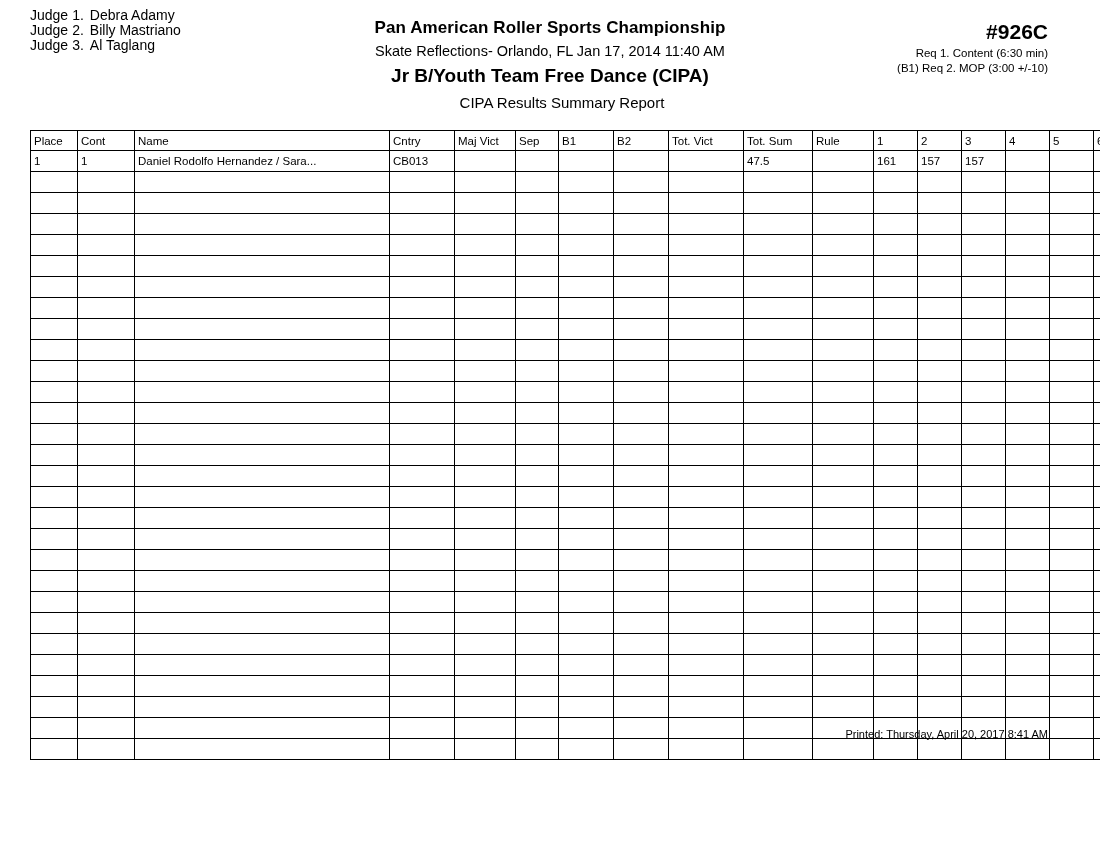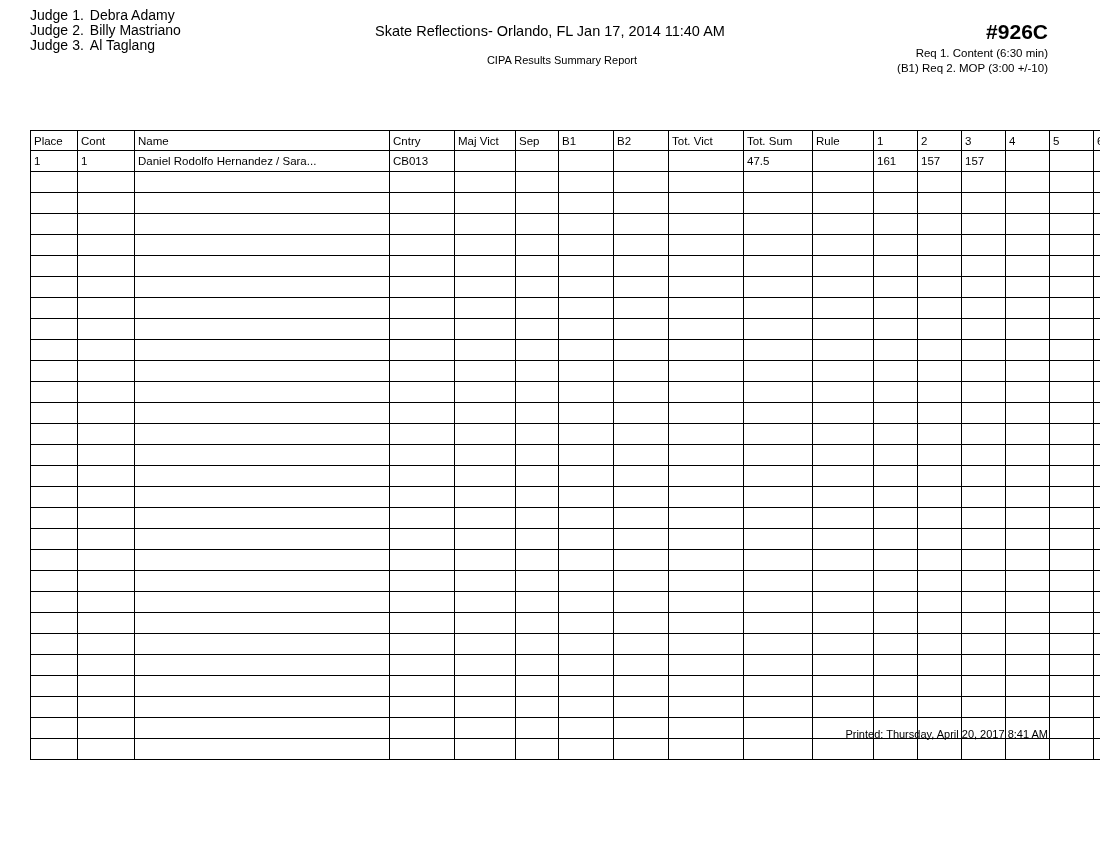--- a/index.html
+++ b/index.html
@@ -46,22 +46,22 @@
   #event-venue {
     font-size: 14.5px;
     margin-top: 5px;
   }
   #event-category {
     font-size: 19px;
     font-weight: bold;
     margin-top: 6px;
   }
   #report-subtitle {
-    font-size: 11px;
-    margin-top: 15px;
+    font-size: 15px;
+    margin-top: 7px;
     padding-left: 24px;
   }
 
   
   #header-right {
     position: absolute;
     right: 52px;
     top: 20px;
     text-align: right;
   }
@@ -133,21 +133,23 @@
   </div>
   <div class="judge-line">
     <span class="judge-lbl">Judge</span><span class="judge-num">2.</span><span>Billy Mastriano</span>
   </div>
   <div class="judge-line">
     <span class="judge-lbl">Judge</span><span class="judge-num">3.</span><span>Al Taglang</span>
   </div>
 </div>
 
 <div id="header-center">
+  <div id="event-title">Pan American Roller Sports Championship</div>
   <div id="event-venue">Skate Reflections- Orlando, FL  Jan 17, 2014  11:40 AM</div>
+  <div id="event-category">Jr B/Youth Team Free Dance (CIPA)</div>
   <div id="report-subtitle">CIPA Results Summary Report</div>
 </div>
 
 <div id="header-right">
   <div id="event-number">#926C</div>
   <div class="req-line">Req  1.  Content (6:30 min)</div>
   <div class="req-line">(B1)  Req  2.  MOP (3:00 +/-10)</div>
 </div>
 
 <table id="results-table">

